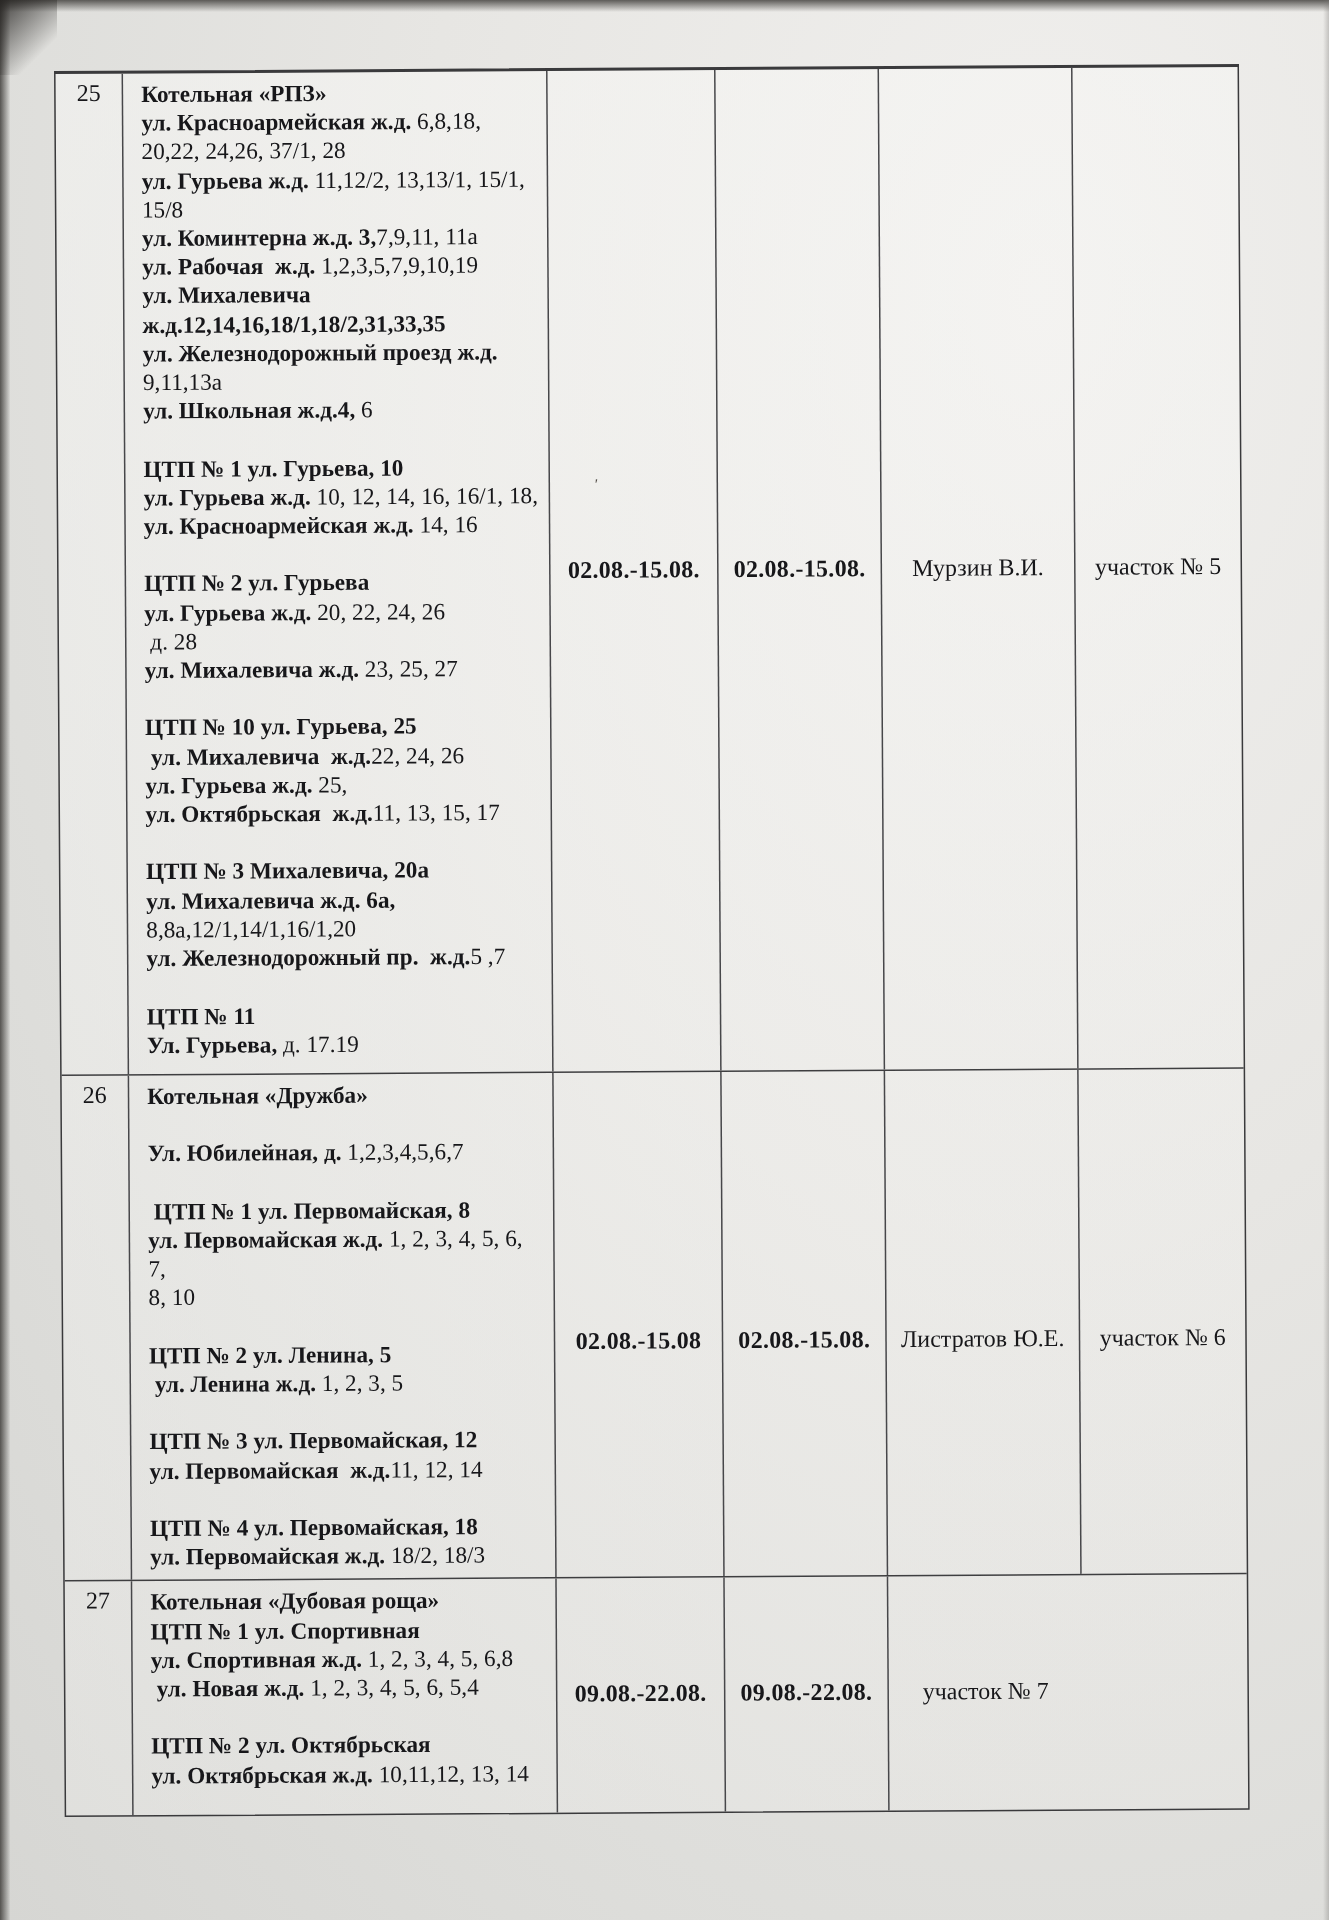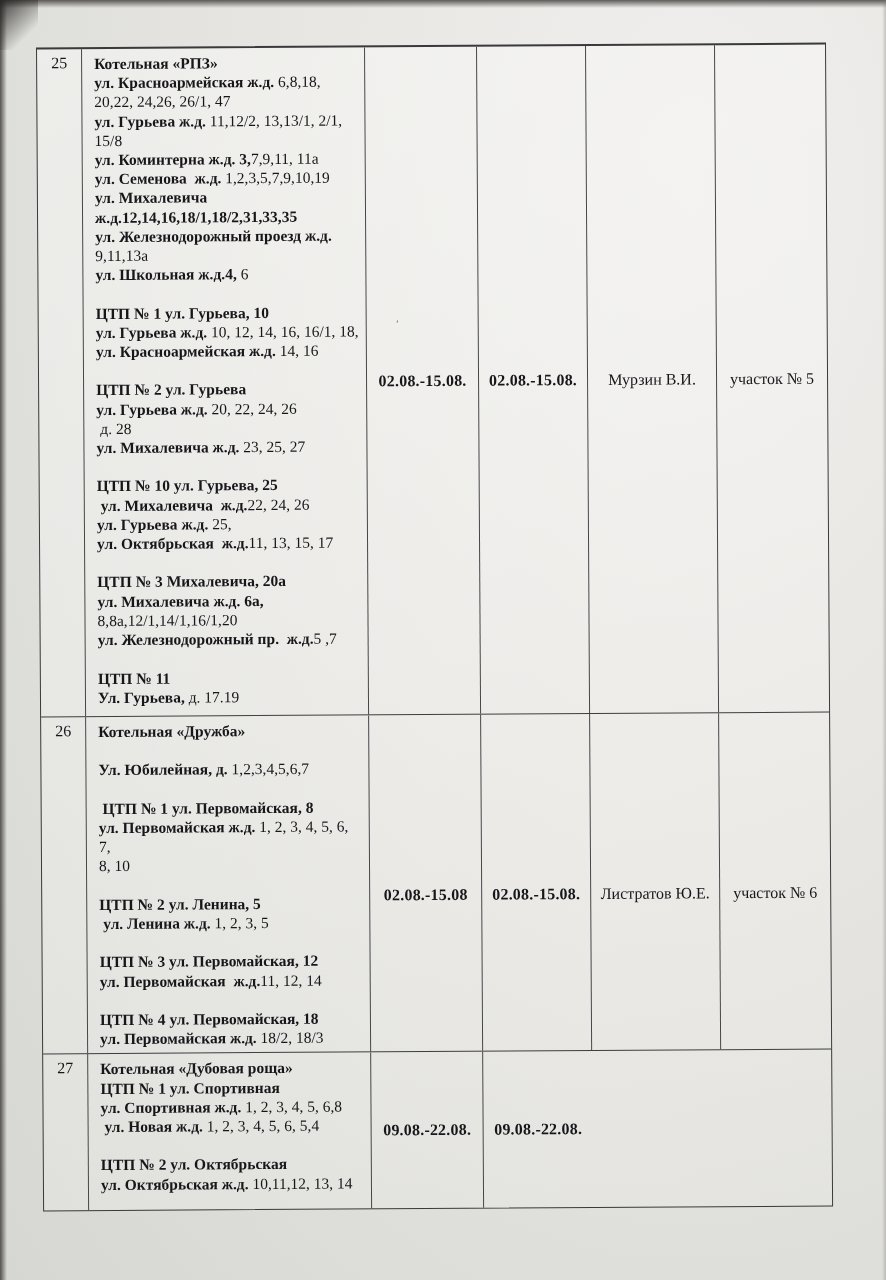--- a/index.html
+++ b/index.html
@@ -49,25 +49,25 @@
   <div class="edge-left"></div>
   <div class="edge-right"></div>
   <div class="corner"></div>
 
   <div class="schedule" id="schedule">
   <div class="trow" style="min-height: 667px;">
     <div class="cell c-num">25</div>
     <div class="cell c-desc">
           <div class="line"><span class="b">Котельная «РПЗ»</span></div>
           <div class="line"><span class="b">ул. Красноармейская ж.д. </span><span>6,8,18,</span></div>
-          <div class="line"><span>20,22, 24,26, 26/1, 47</span></div>
-          <div class="line"><span class="b">ул. Гурьева ж.д. </span><span>11,12/2, 13,13/1, 2/1,</span></div>
+          <div class="line"><span>20,22, 24,26, 37/1, 28</span></div>
+          <div class="line"><span class="b">ул. Гурьева ж.д. </span><span>11,12/2, 13,13/1, 15/1,</span></div>
           <div class="line"><span>15/8</span></div>
           <div class="line"><span class="b">ул. Коминтерна ж.д. 3,</span><span>7,9,11, 11а</span></div>
-          <div class="line"><span class="b">ул. Семенова  ж.д. </span><span>1,2,3,5,7,9,10,19</span></div>
+          <div class="line"><span class="b">ул. Рабочая  ж.д. </span><span>1,2,3,5,7,9,10,19</span></div>
           <div class="line"><span class="b">ул. Михалевича</span></div>
           <div class="line"><span class="b">ж.д.12,14,16,18/1,18/2,31,33,35</span></div>
           <div class="line"><span class="b">ул. Железнодорожный проезд ж.д.</span></div>
           <div class="line"><span>9,11,13а</span></div>
           <div class="line"><span class="b">ул. Школьная ж.д.4, </span><span>6</span></div>
           <div class="line">&nbsp;</div>
           <div class="line"><span class="b">ЦТП № 1 ул. Гурьева, 10</span></div>
           <div class="line"><span class="b">ул. Гурьева ж.д. </span><span>10, 12, 14, 16, 16/1, 18,</span></div>
           <div class="line"><span class="b">ул. Красноармейская ж.д. </span><span>14, 16</span></div>
           <div class="line">&nbsp;</div>
@@ -147,17 +147,20 @@
           <div class="line">&nbsp;</div>
           <div class="line"><span class="b">ЦТП № 2 ул. Октябрьская</span></div>
           <div class="line"><span class="b">ул. Октябрьская ж.д. </span><span>10,11,12, 13, 14</span></div>
         </div>
     <div class="cell vcell c-date">
           <span>09.08.-22.08.</span>
         </div>
     <div class="cell vcell c-date">
           <span>09.08.-22.08.</span>
         </div>
+    <div class="cell vcell c-area">
+          <span>участок № 7</span>
+        </div>
   </div>
 </div>
 
   <span class="artifact">'</span>
 </div>
 
 </body></html>

